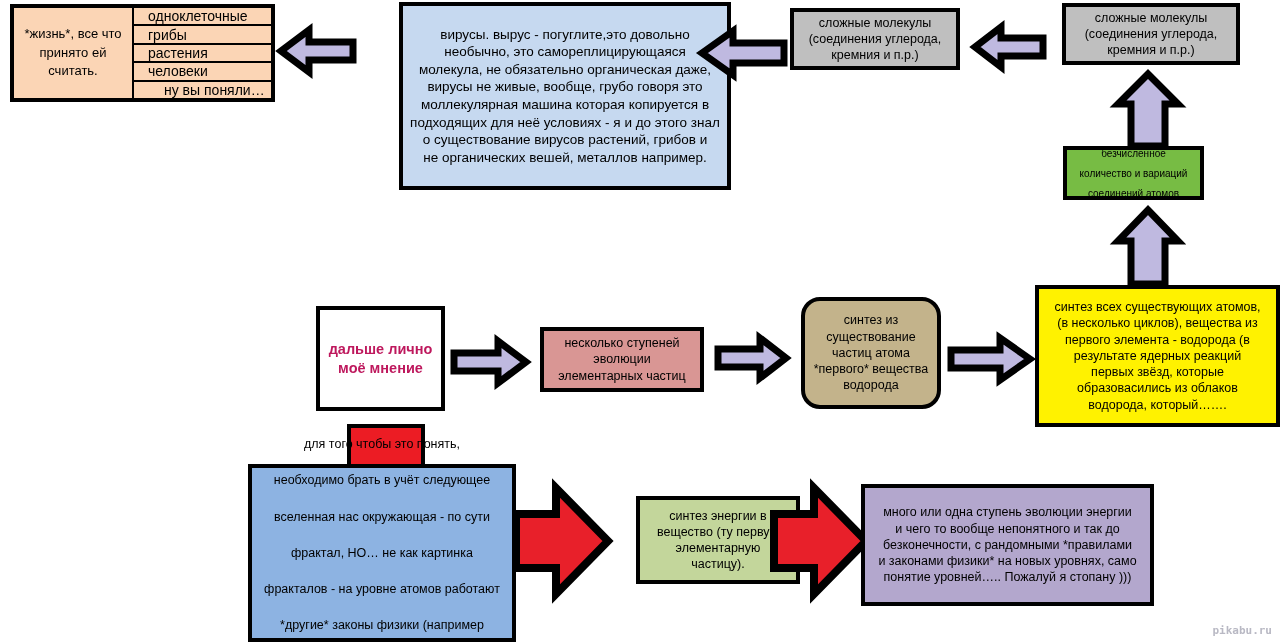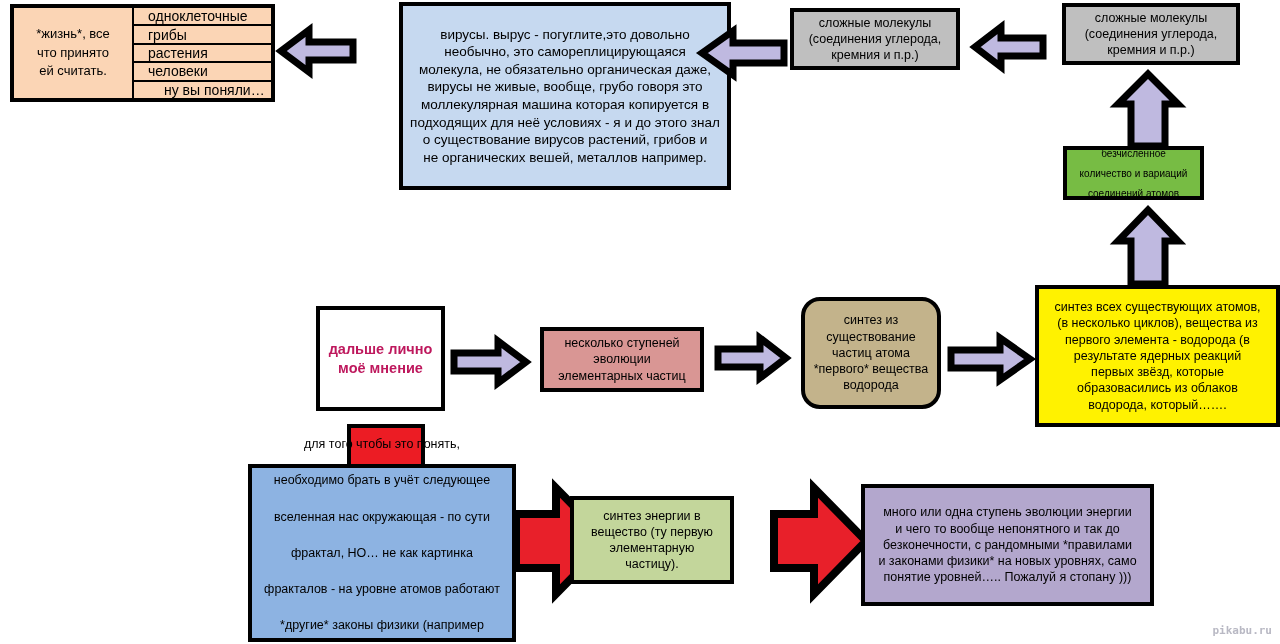--- a/index.html
+++ b/index.html
@@ -36,21 +36,21 @@
     background:#fbd5b5;
     display:flex;flex-direction:row;
   }
   #life-table .lt-left{
     box-sizing:border-box;
     width:120px;
     display:flex;align-items:center;justify-content:center;
     text-align:center;
     font-size:13px;line-height:1.45;
     border-right:2px solid #000;
-    padding:0 16px;
+    padding:0 4px;
   }
   #life-table .lt-right{flex:1;display:flex;flex-direction:column;}
   #life-table .lt-row{
     box-sizing:border-box;
     flex:1;
     display:flex;align-items:center;
     padding-left:14px;
     font-size:14px;
     border-bottom:2px solid #000;
   }
@@ -219,21 +219,21 @@
     <span class="ln">*другие* законы физики (например</span>
     <span class="ln">квантовые орбиты электронов)</span>
   </div>
 
   <div class="arrow" style="left:512px;top:482px;width:98px;height:118px;">
     <svg viewBox="0 0 98 118" preserveAspectRatio="none">
       <polygon points="96,59 44,6 44,32 4,32 4,86 44,86 44,112" fill="#e8202a" stroke="#000000" stroke-width="8" stroke-linejoin="miter"></polygon>
     </svg>
   </div>
 
-  <div class="box" style="left:570px;top:496px;width:164px;height:88px;background:#c3d69b;font-size:12.5px;">
+  <div class="box" style="left:636px;top:496px;width:164px;height:88px;background:#c3d69b;font-size:12.5px;">
     <span class="ln">синтез энергии в</span>
     <span class="ln">вещество (ту первую</span>
     <span class="ln">элементарную</span>
     <span class="ln">частицу).</span>
   </div>
 
   <div class="arrow" style="left:770px;top:482px;width:98px;height:118px;">
     <svg viewBox="0 0 98 118" preserveAspectRatio="none">
       <polygon points="96,59 44,6 44,32 4,32 4,86 44,86 44,112" fill="#e8202a" stroke="#000000" stroke-width="8" stroke-linejoin="miter"></polygon>
     </svg>

